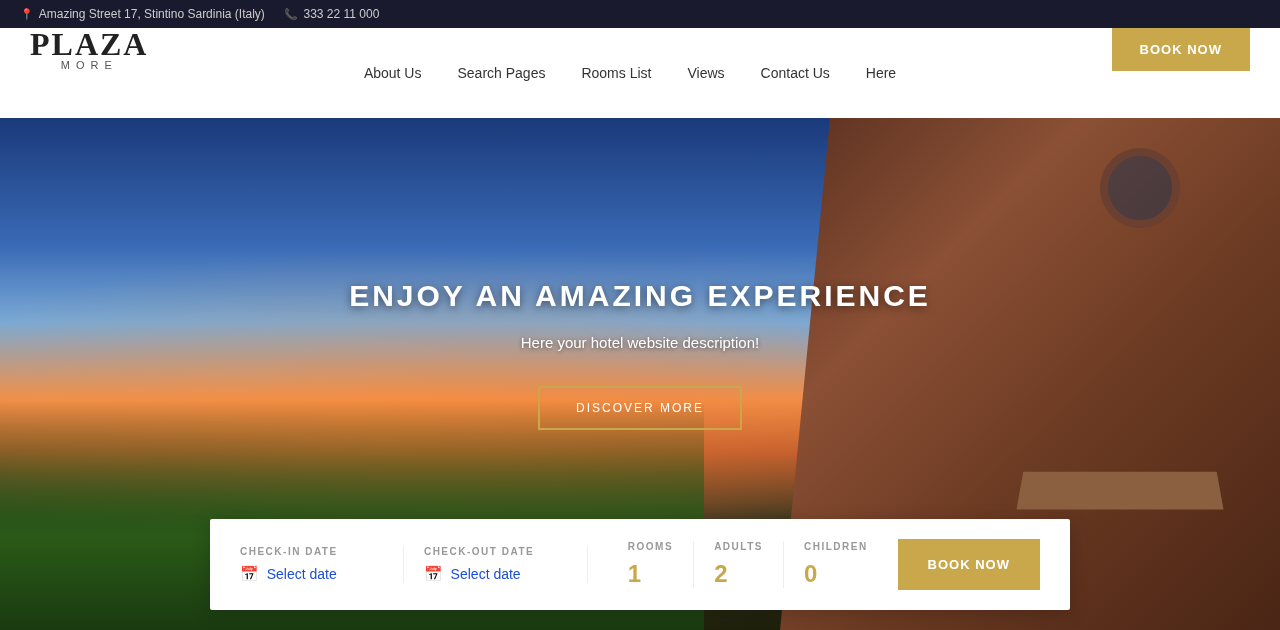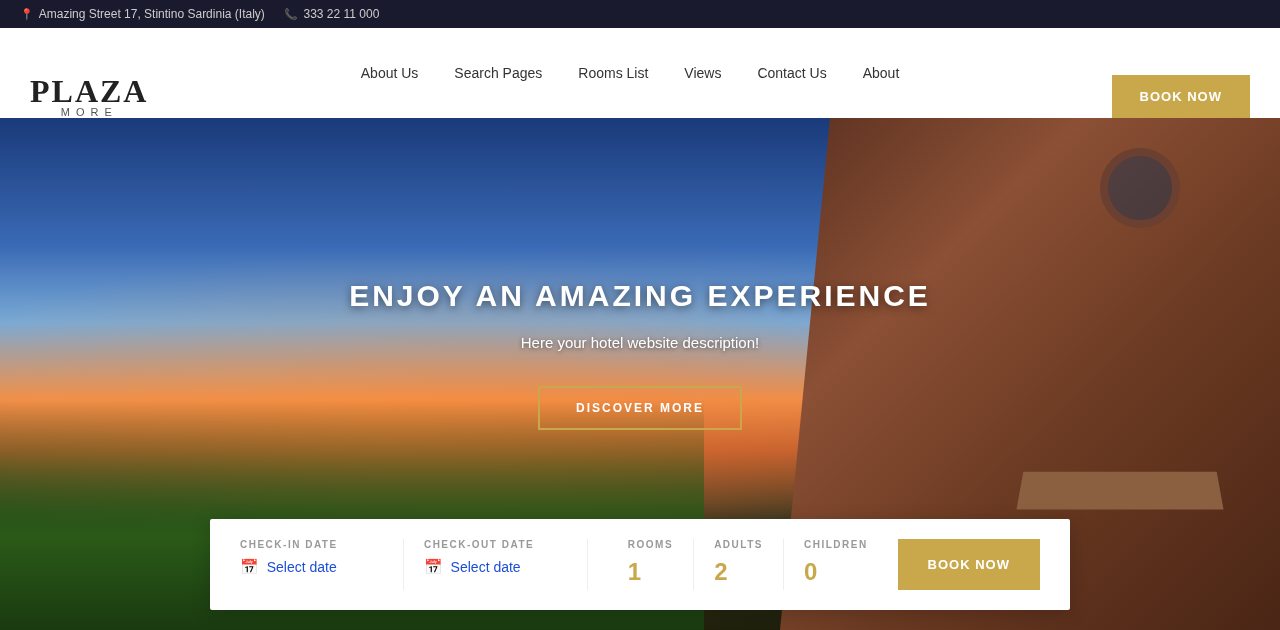--- a/index.html
+++ b/index.html
@@ -23,21 +23,21 @@
       gap: 5px;
     }
     .top-bar-icon {
       font-size: 11px;
     }
 
     
     .header {
       background: rgba(255,255,255,0.97);
       display: flex;
-      align-items: flex-end;
+      align-items: flex-start;
       justify-content: space-between;
       padding: 0 30px;
       height: 90px;
       position: relative;
       z-index: 10;
     }
     .logo {
       display: flex;
       flex-direction: column;
       line-height: 1;
@@ -175,33 +175,34 @@
     .discover-btn {
       background: transparent;
       color: #fff;
       border: 2px solid #c9a84c;
       padding: 13px 36px;
       font-size: 12px;
       letter-spacing: 2px;
       font-family: Arial, sans-serif;
       cursor: pointer;
       text-transform: uppercase;
-      font-weight: 700;
+      font-weight: 400;
     }
 
     
     .booking-bar {
       position: absolute;
       bottom: 20px;
       left: 50%;
       transform: translateX(-50%);
       width: 860px;
       background: #fff;
       box-shadow: 0 4px 20px rgba(0,0,0,0.2);
       display: flex;
+      align-items: center;
       padding: 20px 30px;
       z-index: 20;
       border-radius: 2px;
     }
 
     .booking-field {
       display: flex;
       flex-direction: column;
       flex: 1;
       padding-right: 20px;
@@ -281,21 +282,21 @@
     <span class="logo-plaza">PLAZA</span>
     <span class="logo-hotel">MORE</span>
   </div>
 
   <nav class="nav">
     <a class="nav-item" href="#">About Us</a>
     <a class="nav-item" href="#">Search Pages</a>
     <a class="nav-item" href="#">Rooms List</a>
     <a class="nav-item" href="#">Views</a>
     <a class="nav-item" href="#">Contact Us</a>
-    <a class="nav-item" href="#">About</a>
+    <a class="nav-item" href="#">Here</a>
   </nav>
 
   <button class="book-now-btn">BOOK NOW</button>
 </div>
 
 <div class="hero">
   <div class="hero-sky"></div>
   <div class="hero-greenery"></div>
   <div class="hero-building">
     <div class="hero-building-window"></div>

